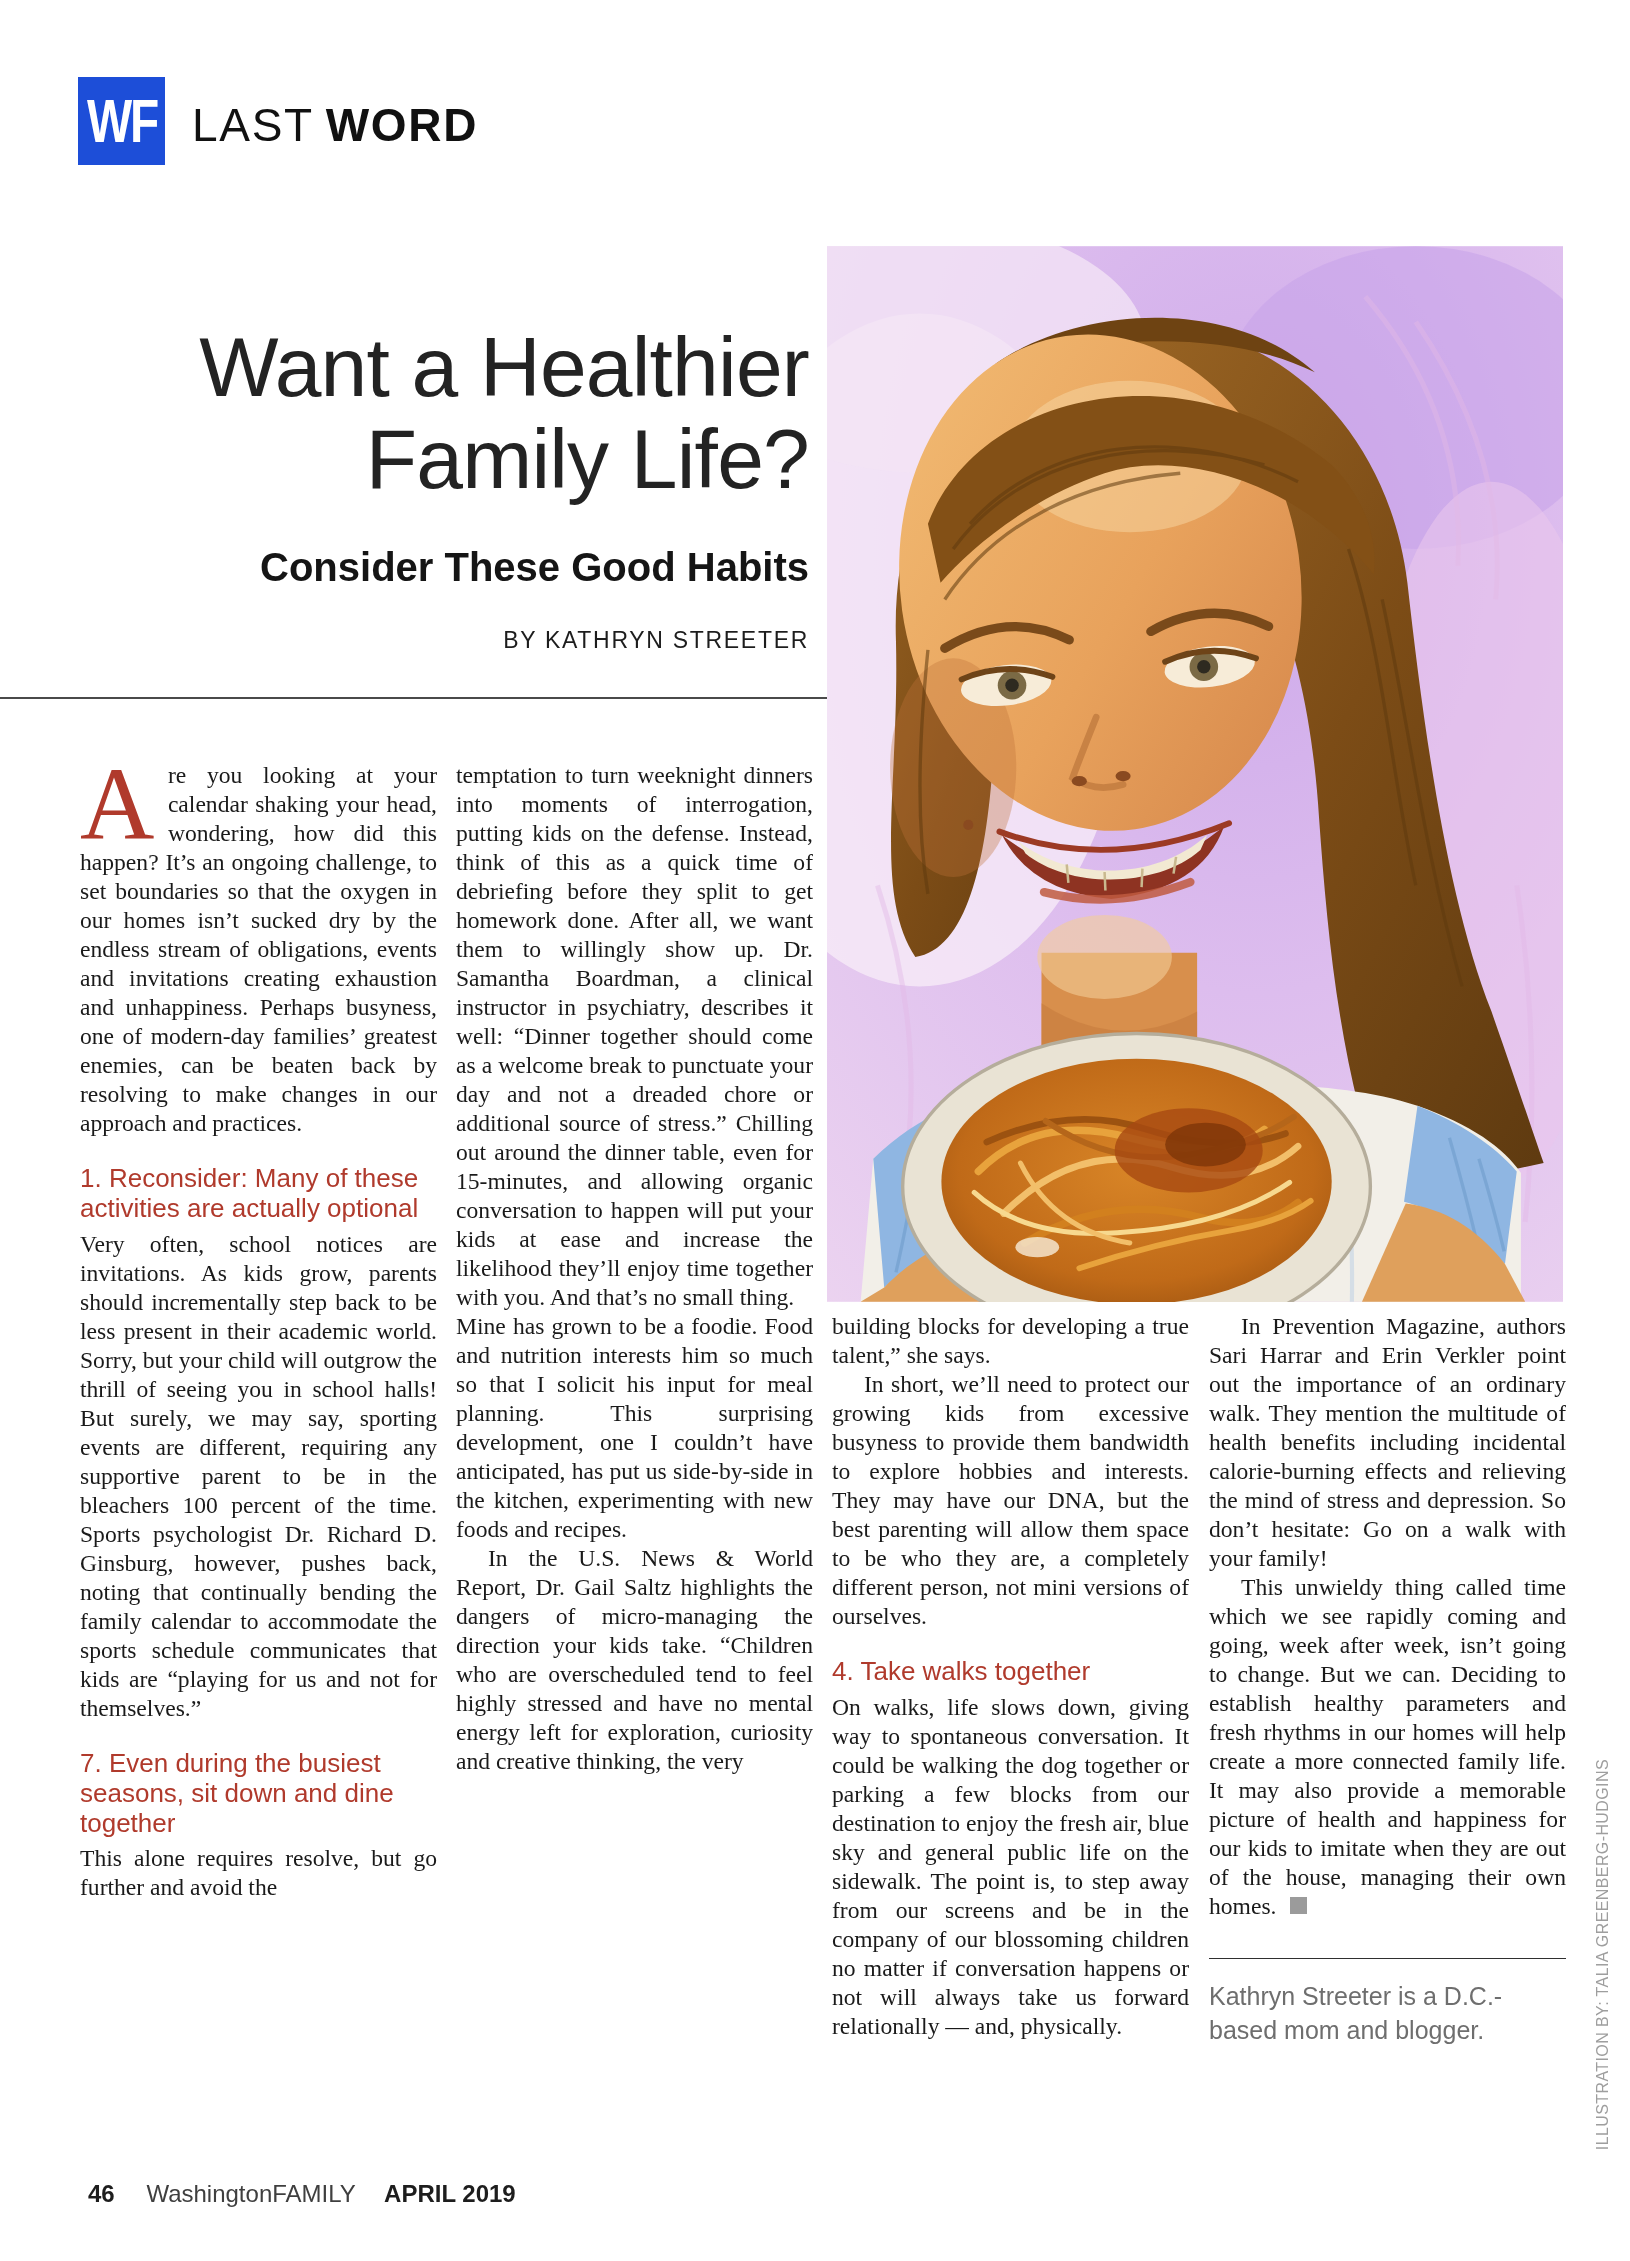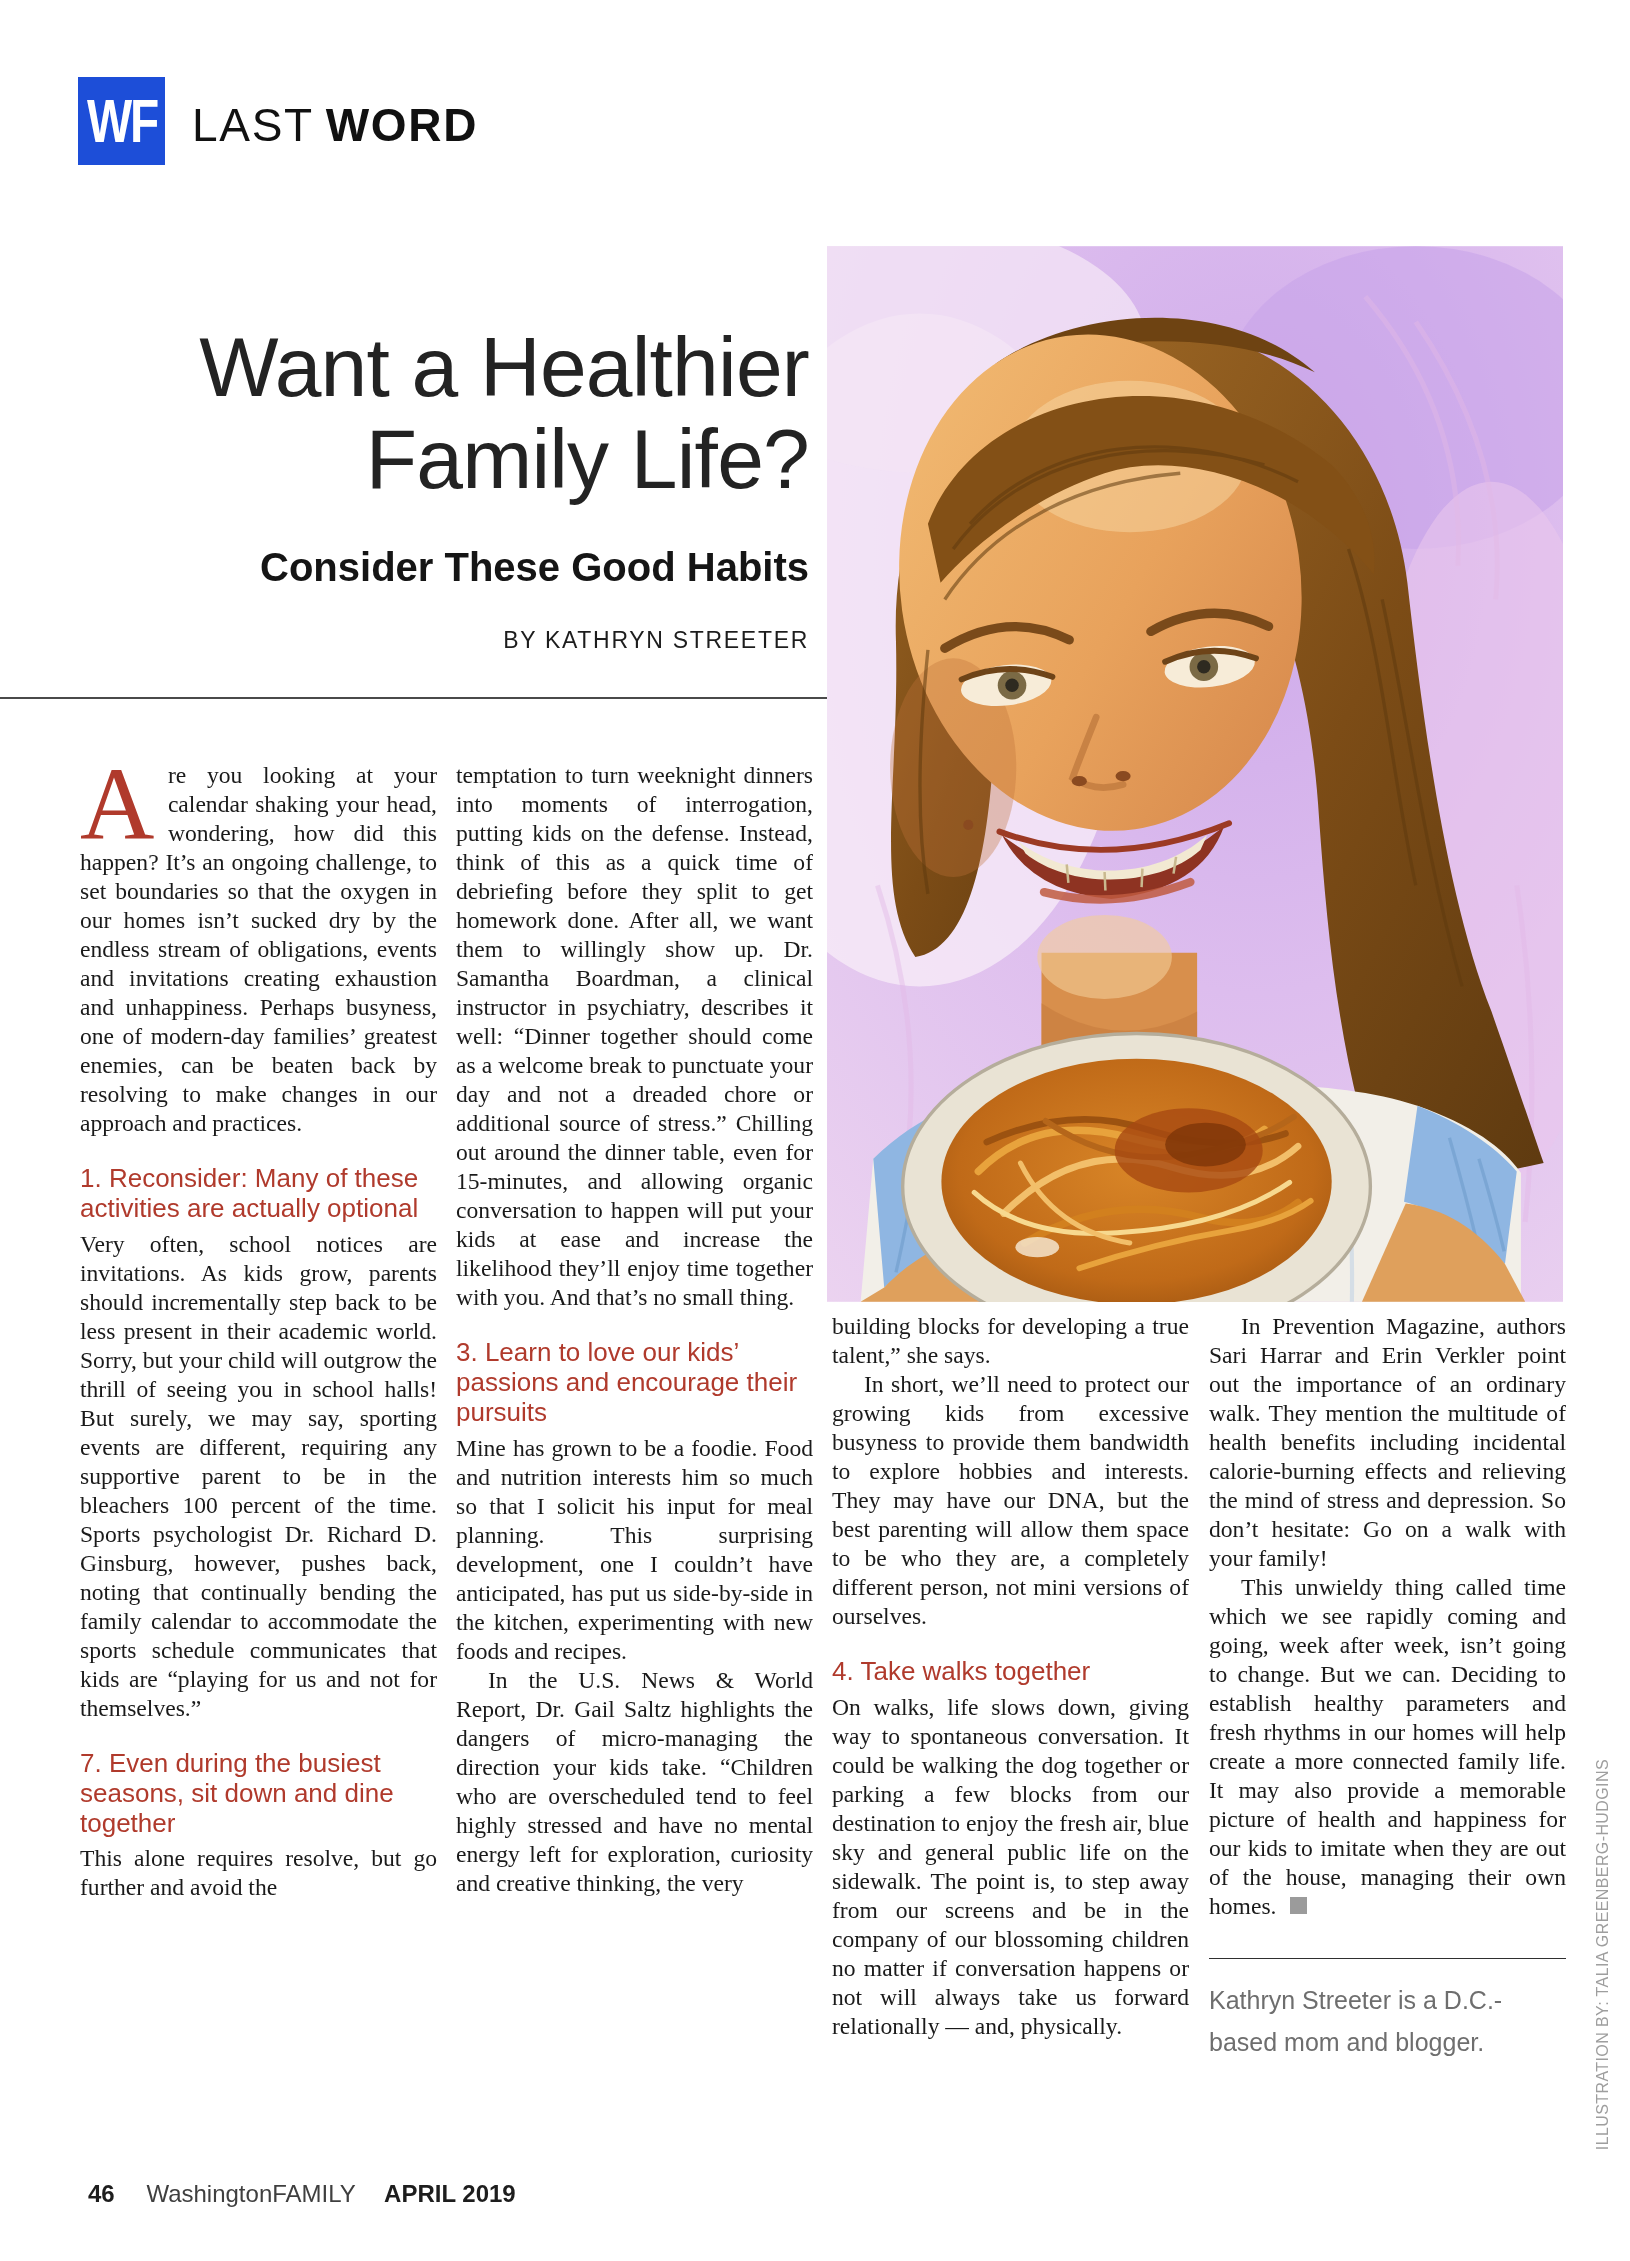--- a/index.html
+++ b/index.html
@@ -35,21 +35,21 @@
   .col-3{left:832px;top:1312px;height:850px;}
   .col-4{left:1209px;top:1312px;height:850px;}
   .body-para{margin:0;}
   .body-para.indent{text-indent:32px;}
   .col-heading{font-family:"Liberation Sans",sans-serif;font-weight:400;color:#b03a2c;
                font-size:26px;line-height:30px;margin:25px 0 6.7px 0;text-align:left;}
   .dropcap{float:left;font-size:103px;line-height:77px;padding:5px 13.5px 0 0;color:#b03a2c;
            font-family:"Liberation Serif",serif;}
   .endmark{display:inline-block;width:17px;height:17px;background:#9b9b9b;margin-left:13.5px;}
   .bio{margin-top:37px;border-top:1.7px solid #2f2f2f;padding-top:20px;
-       font-family:"Liberation Sans",sans-serif;font-size:25px;line-height:42px;
+       font-family:"Liberation Sans",sans-serif;font-size:25px;line-height:34px;
        color:#6e6e6e;text-align:left;}
 
   
   .footer{position:absolute;left:88px;top:2180px;font-size:24px;color:#1d1d1d;}
   .footer .num{font-weight:700;}
   .footer .mag{font-weight:400;color:#3f3f3f;margin-left:25px;letter-spacing:0px;}
   .footer .issue{font-weight:700;margin-left:22px;}
 
   
   .credit{position:absolute;right:18.5px;bottom:111px;writing-mode:vertical-rl;
@@ -210,21 +210,20 @@
 
   <div class="col col-1">
       <p class="body-para"><span class="dropcap">A</span>re you looking at your calendar shaking your head, wondering, how did this happen? It’s an ongoing challenge, to set boundaries so that the oxygen in our homes isn’t sucked dry by the endless stream of obligations, events and invitations creating exhaustion and unhappiness. Perhaps busyness, one of modern-day families’ greatest enemies, can be beaten back by resolving to make changes in our approach and practices.</p>
       <h3 class="col-heading">1. Reconsider: Many of these activities are actually optional</h3>
       <p class="body-para">Very often, school notices are invitations. As kids grow, parents should incrementally step back to be less present in their academic world. Sorry, but your child will outgrow the thrill of seeing you in school halls! But surely, we may say, sporting events are different, requiring any supportive parent to be in the bleachers 100 percent of the time. Sports psychologist Dr. Richard D. Ginsburg, however, pushes back, noting that continually bending the family calendar to accommodate the sports schedule communicates that kids are “playing for us and not for themselves.”</p>
       <h3 class="col-heading">7. Even during the busiest seasons, sit down and dine together</h3>
       <p class="body-para">This alone requires resolve, but go further and avoid the</p>
     </div>
   <div class="col col-2">
       <p class="body-para">temptation to turn weeknight dinners into moments of interrogation, putting kids on the defense. Instead, think of this as a quick time of debriefing before they split to get homework done. After all, we want them to willingly show up. Dr. Samantha Boardman, a clinical instructor in psychiatry, describes it well: “Dinner together should come as a welcome break to punctuate your day and not a dreaded chore or additional source of stress.” Chilling out around the dinner table, even for 15-minutes, and allowing organic conversation to happen will put your kids at ease and increase the likelihood they’ll enjoy time together with you. And that’s no small thing.</p>
-      <h3 class="col-heading">3. Learn to love our kids’ passions and encourage their pursuits</h3>
       <p class="body-para">Mine has grown to be a foodie. Food and nutrition interests him so much so that I solicit his input for meal planning. This surprising development, one I couldn’t have anticipated, has put us side-by-side in the kitchen, experimenting with new foods and recipes.</p>
       <p class="body-para indent">In the U.S. News &amp; World Report, Dr. Gail Saltz highlights the dangers of micro-managing the direction your kids take. “Children who are overscheduled tend to feel highly stressed and have no mental energy left for exploration, curiosity and creative thinking, the very</p>
     </div>
   <div class="col col-3">
       <p class="body-para">building blocks for developing a true talent,” she says.</p>
       <p class="body-para indent">In short, we’ll need to protect our growing kids from excessive busyness to provide them bandwidth to explore hobbies and interests. They may have our DNA, but the best parenting will allow them space to be who they are, a completely different person, not mini versions of ourselves.</p>
       <h3 class="col-heading">4. Take walks together</h3>
       <p class="body-para">On walks, life slows down, giving way to spontaneous conversation. It could be walking the dog together or parking a few blocks from our destination to enjoy the fresh air, blue sky and general public life on the sidewalk. The point is, to step away from our screens and be in the company of our blossoming children no matter if conversation happens or not will always take us forward relationally — and, physically.</p>
     </div>
   <div class="col col-4">

